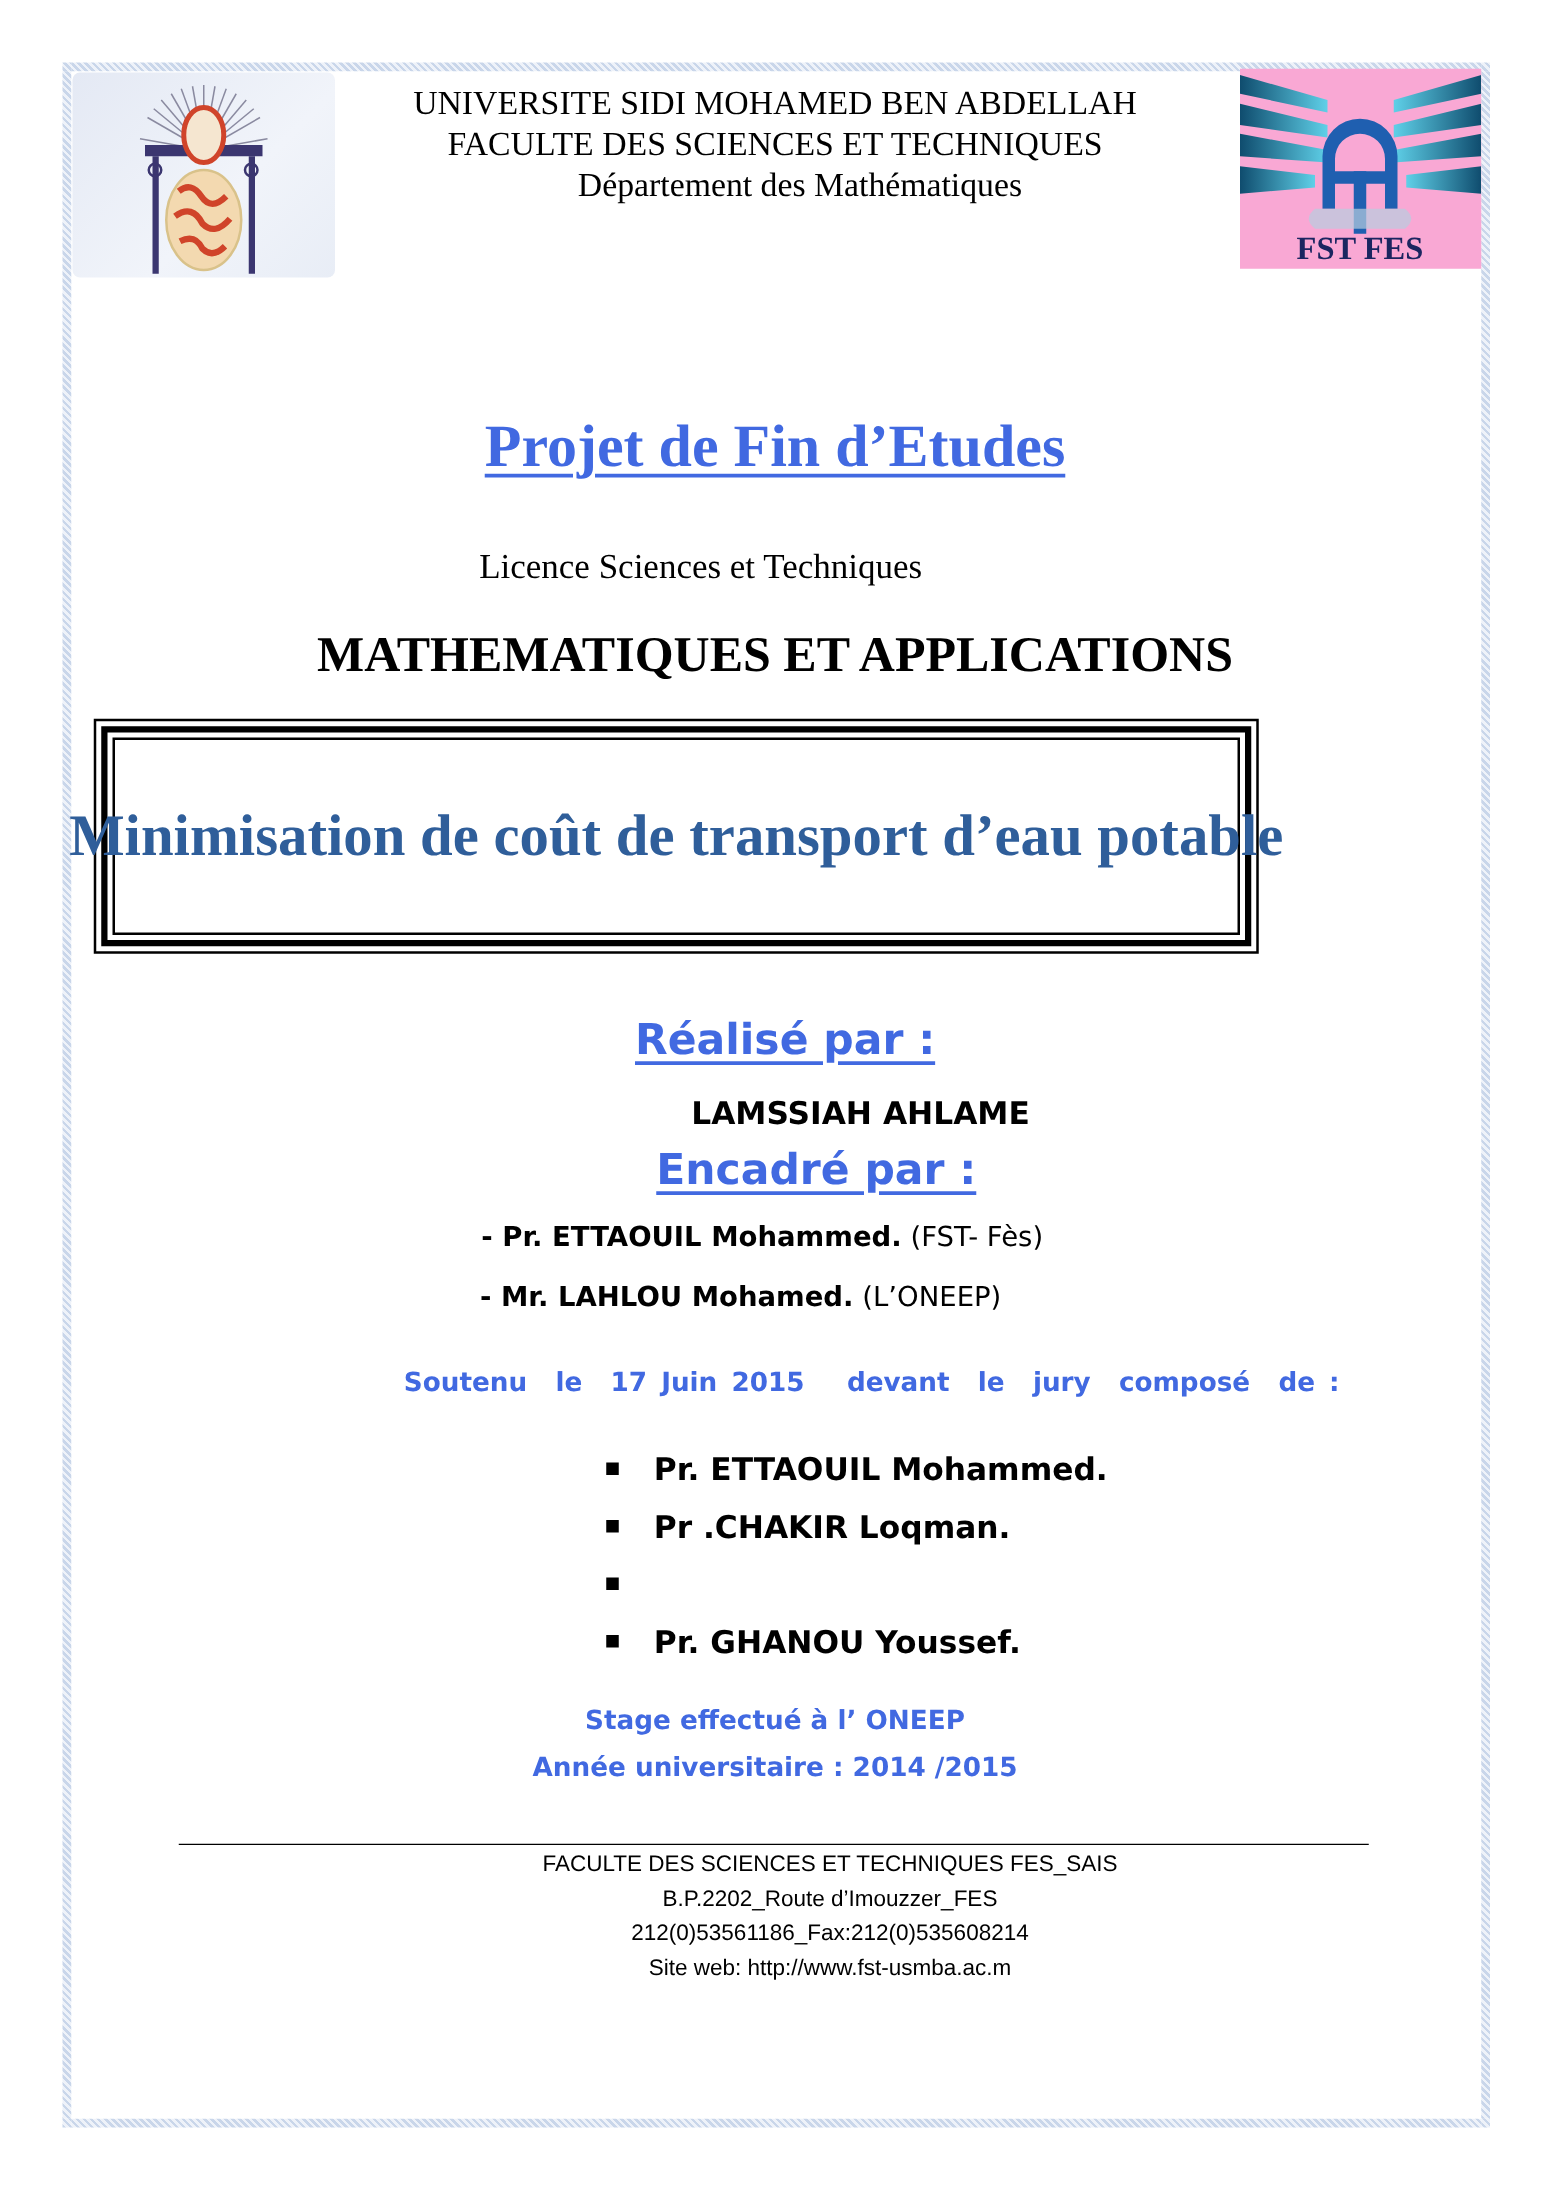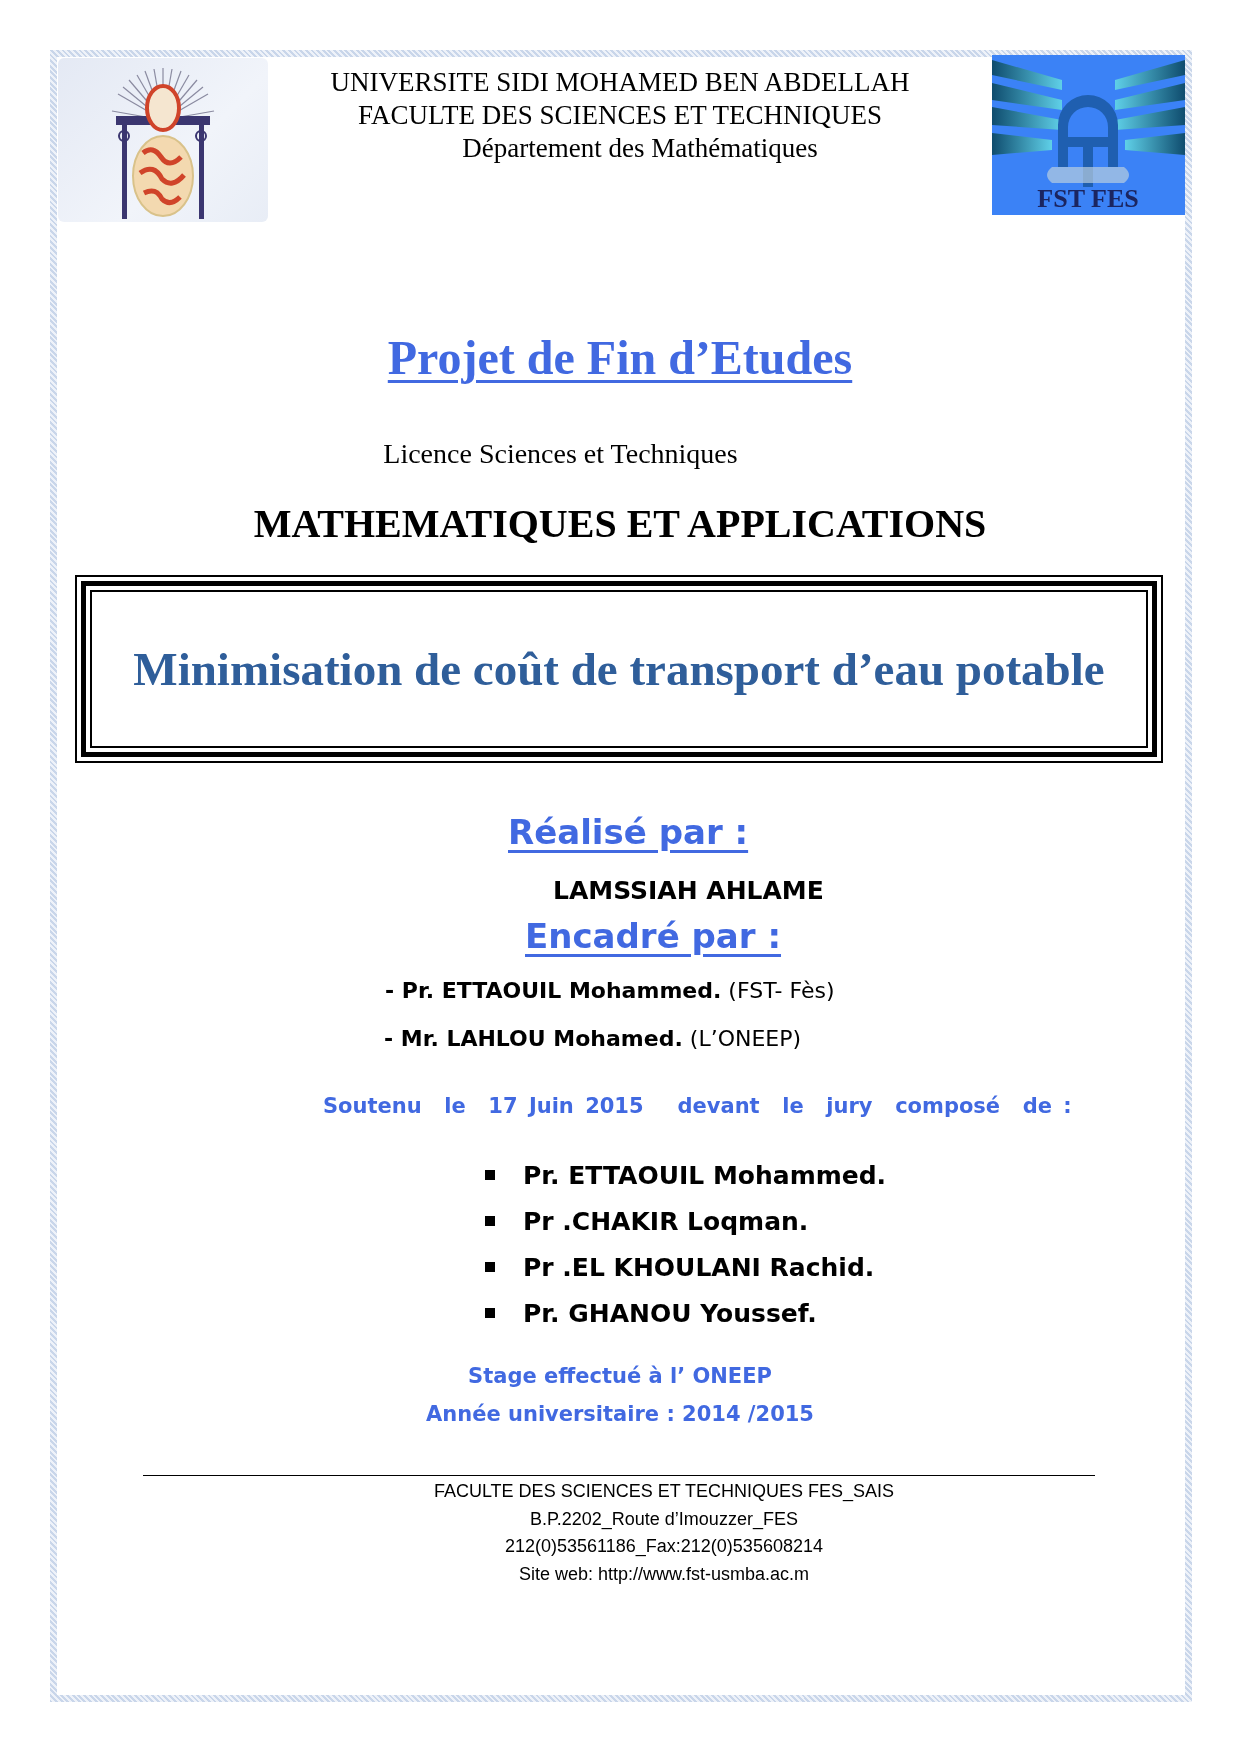--- a/index.html
+++ b/index.html
@@ -10,40 +10,40 @@
   .page-border {
     position: absolute; left: 50px; top: 50px; width: 1142px; height: 1652px; box-sizing: border-box;
     border: 7px solid transparent;
     border-image: repeating-linear-gradient(45deg, #c9d6ea 0 2px, #eef2f9 2px 4px) 7;
   }
   .logo-left {
     position: absolute; left: 58px; top: 58px; width: 210px; height: 164px;
     background: linear-gradient(135deg, #e4e9f4, #f1f4fa 60%, #e8edf6); border-radius: 6px; overflow: hidden;
   }
   .logo-right {
-    position: absolute; left: 992px; top: 55px; width: 193px; height: 160px; background: #3b82f6; overflow: hidden;
+    position: absolute; left: 992px; top: 55px; width: 193px; height: 160px; background: #f9a8d4; overflow: hidden;
   }
   .header {
     position: absolute; left: 280px; top: 66px; width: 680px; text-align: center;
     font-size: 27px; line-height: 33px;
   }
   .header .dept { padding-left: 40px; }
   .title-main {
     position: absolute; left: 0; top: 330px; width: 1240px; text-align: center;
     font-size: 48px; font-weight: bold; color: #4169e1; text-decoration: underline; text-decoration-thickness: 3px;
     text-underline-offset: 6px;
   }
   .licence {
     position: absolute; left: 0; top: 438px; width: 1121px; text-align: center; font-size: 28px;
   }
   .major {
     position: absolute; left: 0; top: 500px; width: 1240px; text-align: center; font-size: 40px; font-weight: bold;
   }
   .title-box {
-    position: absolute; left: 75px; top: 575px; width: 1088px; height: 188px; box-sizing: border-box;
+    position: absolute; left: 75px; top: 575px; width: 932px; height: 188px; box-sizing: border-box;
     border: 2px solid #000; padding: 4px;
   }
   .title-box .mid { width: 100%; height: 100%; box-sizing: border-box; border: 5px solid #000; padding: 4px; }
   .title-box .inner {
     width: 100%; height: 100%; box-sizing: border-box; border: 2px solid #000;
     display: flex; align-items: center; justify-content: center;
   }
   .thesis-title { font-size: 47px; font-weight: bold; color: #2f5e9a; white-space: nowrap; }
   .blue-head {
     position: absolute; font-family: "DejaVu Sans", sans-serif; font-size: 34px; font-weight: bold; color: #4169e1;
@@ -178,21 +178,20 @@
   <li>
       <span class="bullet"></span>
       <span>Pr. ETTAOUIL Mohammed.</span>
     </li>
   <li>
       <span class="bullet"></span>
       <span>Pr .CHAKIR Loqman.</span>
     </li>
   <li>
       <span class="bullet"></span>
-      <span>Pr .EL KHOULANI Rachid.</span>
     </li>
   <li>
       <span class="bullet"></span>
       <span>Pr. GHANOU Youssef.</span>
     </li>
 </ul>
 
 <div class="stage" style="top:1364px; padding-right:10px;">Stage effectué à l’ ONEEP</div>
 <div class="stage" style="top:1402px; padding-right:10px;">Année universitaire : 2014 /2015</div>
 

